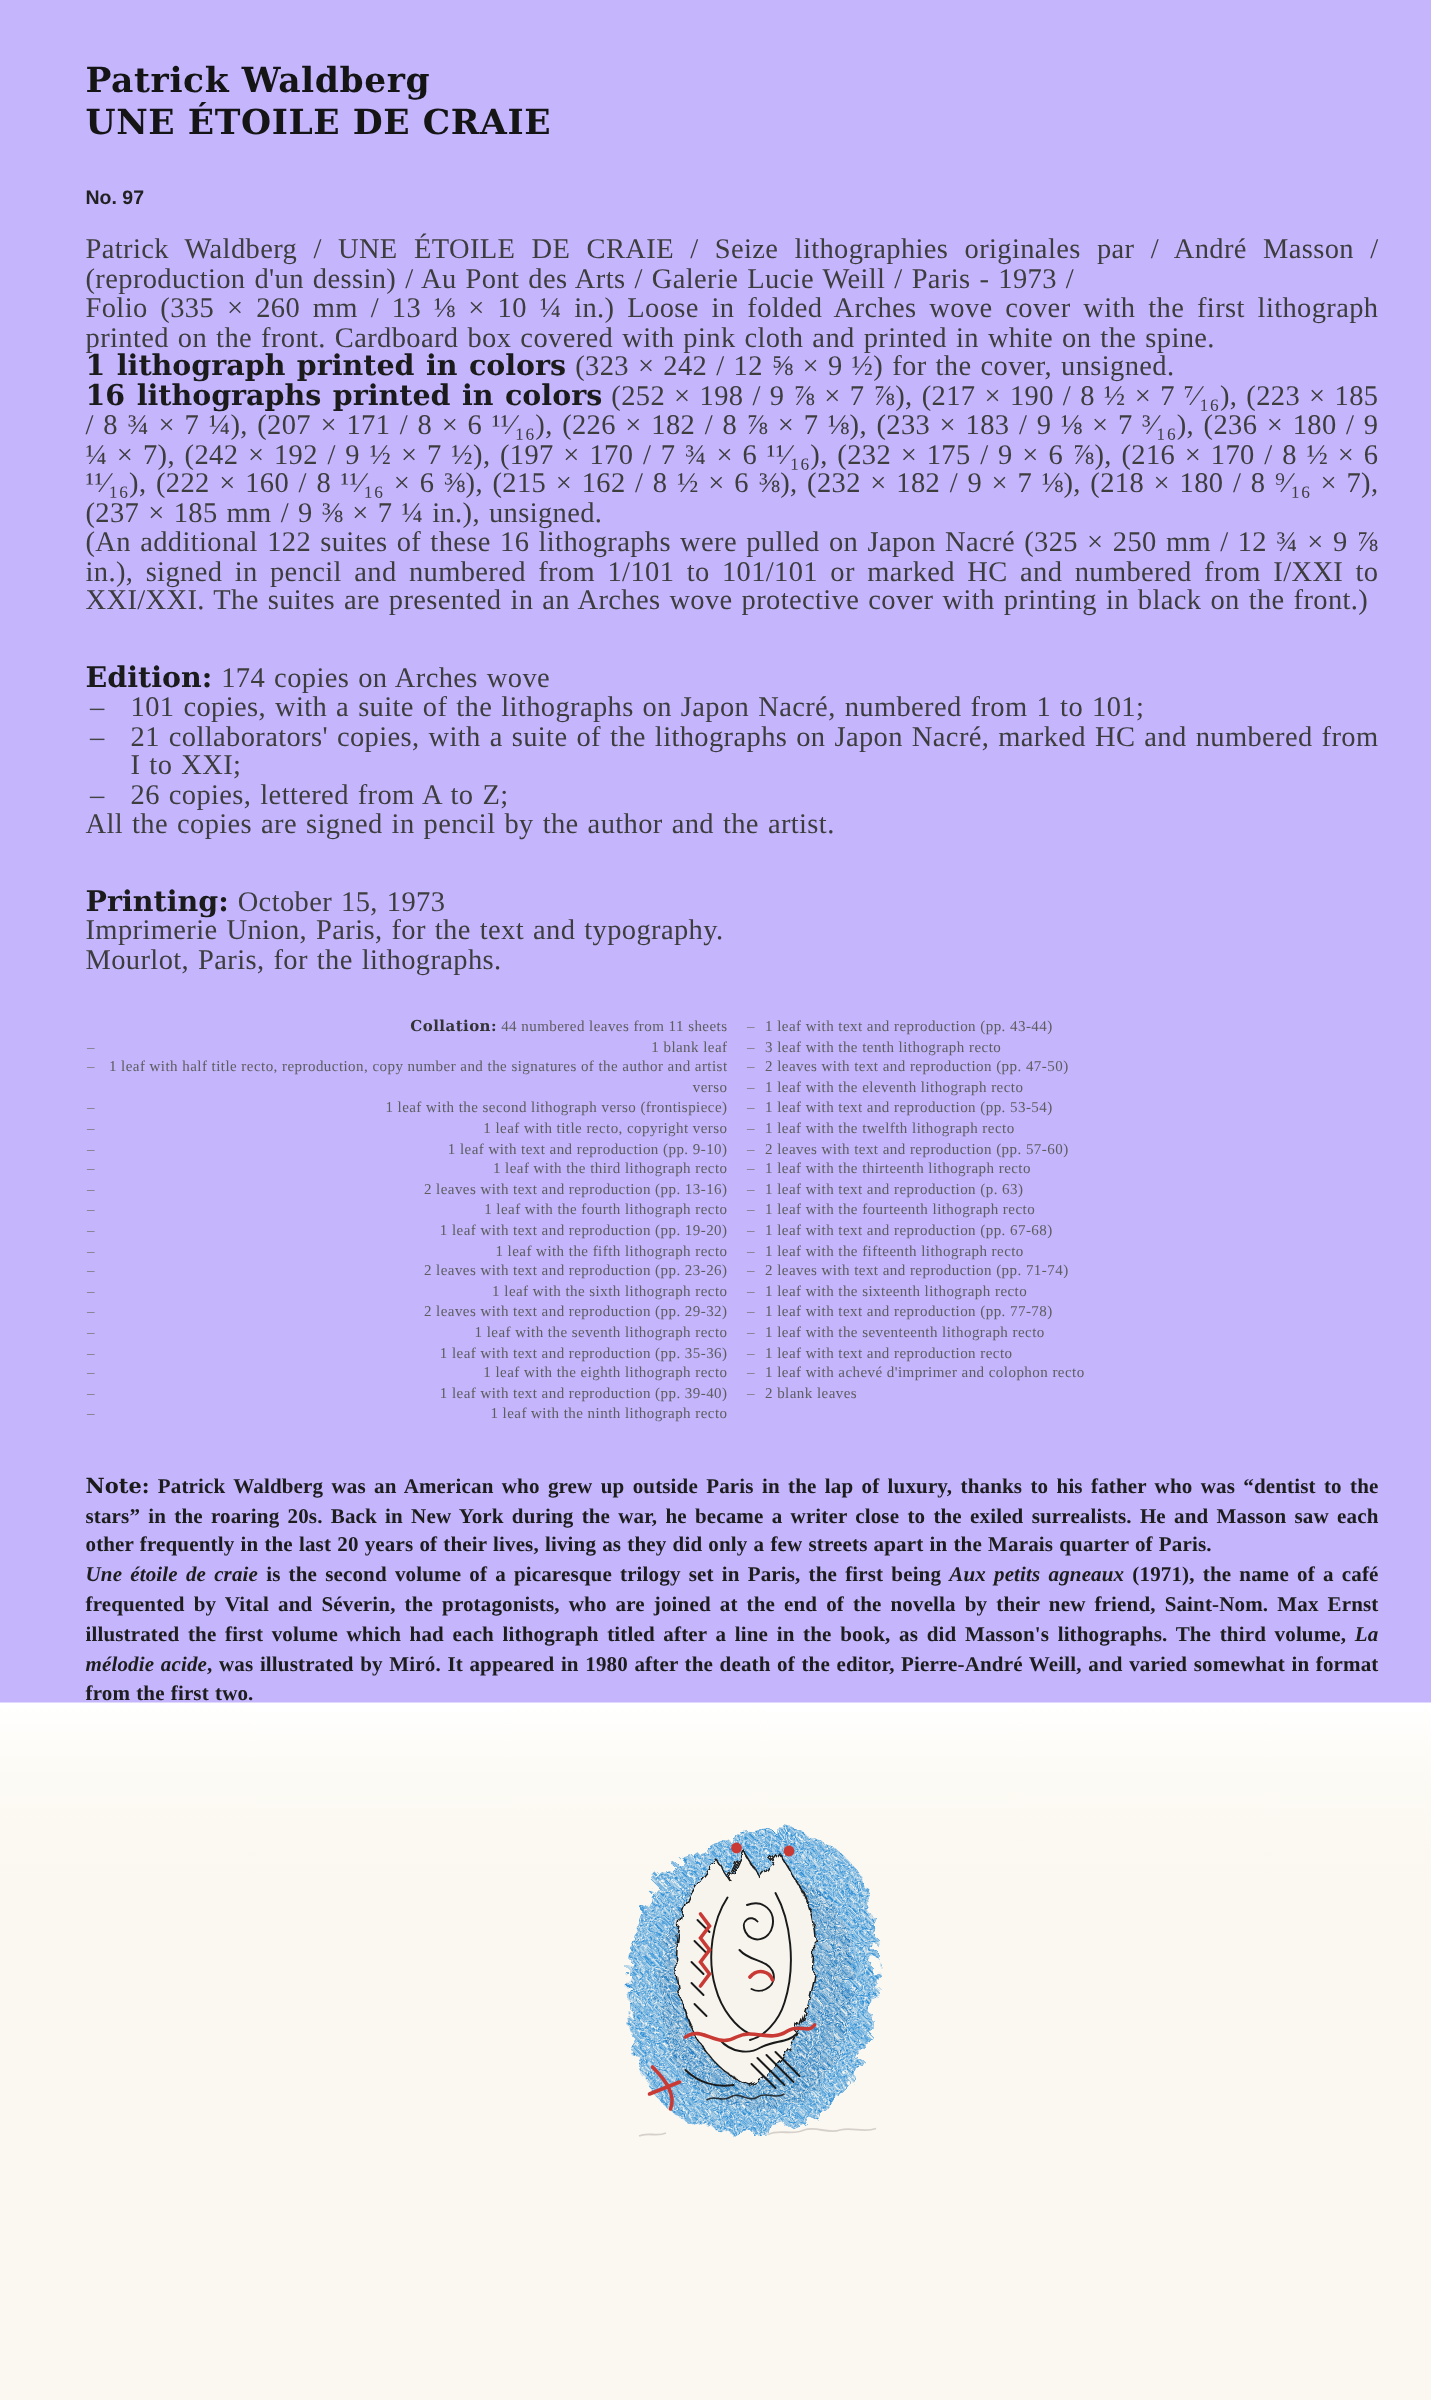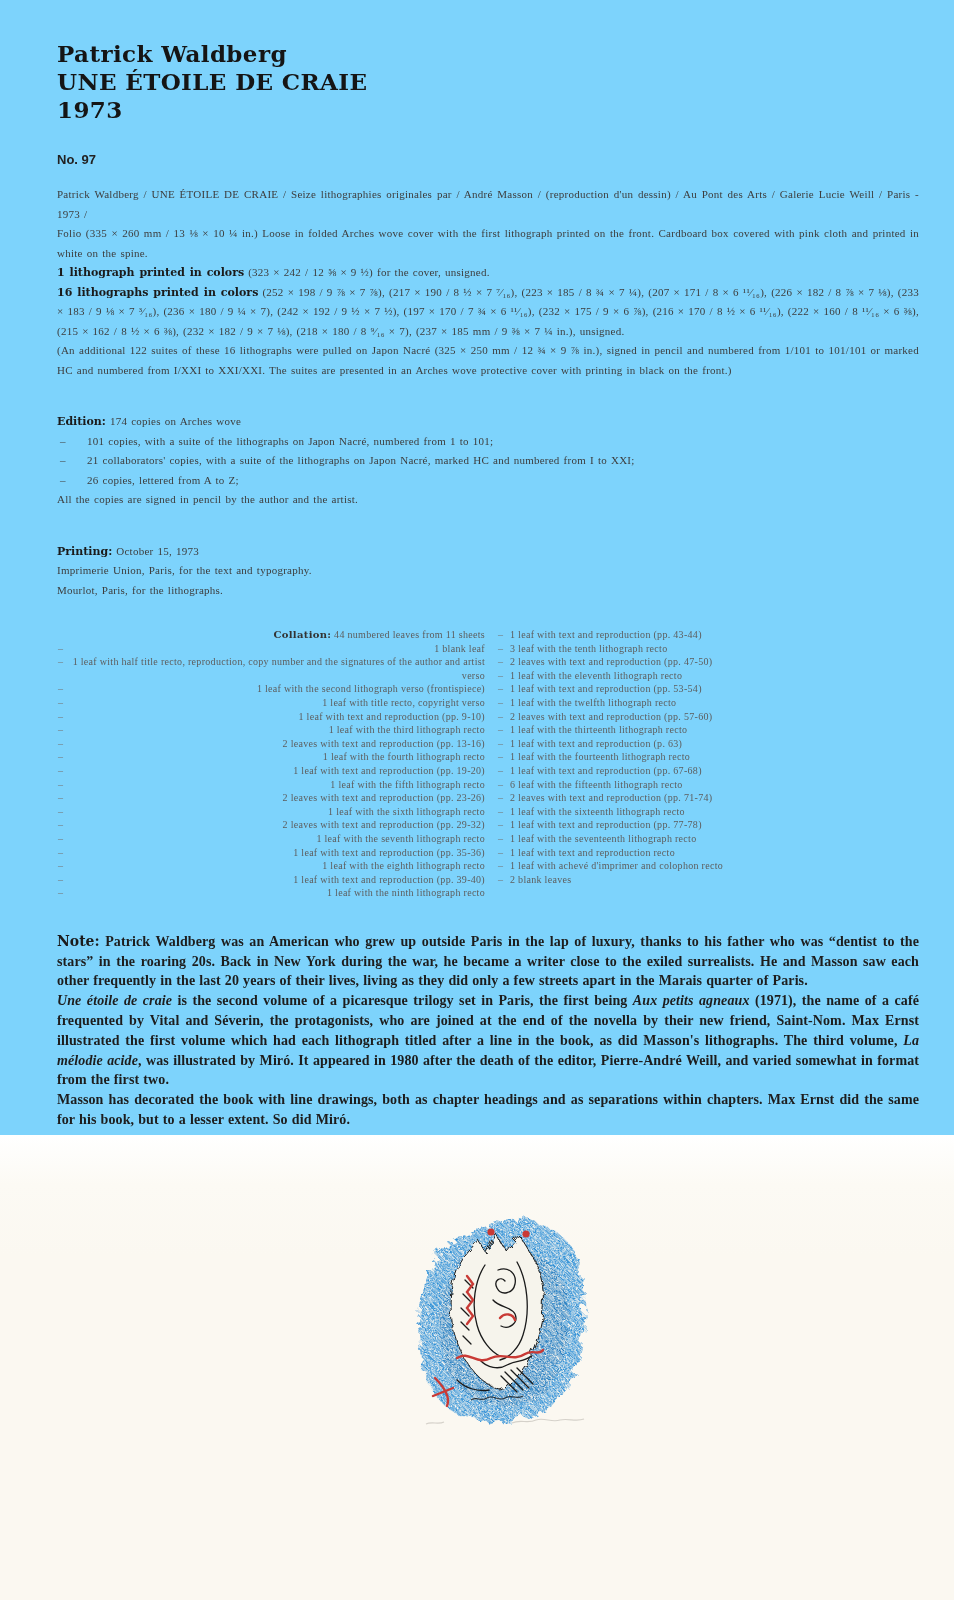--- a/index.html
+++ b/index.html
@@ -1,27 +1,27 @@
 <!DOCTYPE html>
 <html><head>
 <meta charset="utf-8">
 <style>
   html,body{margin:0;padding:0;background:#ffffff;}
-  .page{position:relative;width:954px;height:1600px;background:#7dd3fc;overflow:hidden;
+  .page{position:relative;width:954px;height:1600px;background:#c4b5fd;overflow:hidden;
         font-family:"Liberation Serif",serif;color:#3d3d3d;}
   .content{padding:40px 35px 0 57px;}
 
   
   .title-block{font-family:"DejaVu Serif",serif;font-weight:bold;color:#151515;
                font-size:23px;line-height:28px;letter-spacing:0.4px;}
   .no-label{font-family:Liberation Sans, sans-serif;font-weight:bold;color:#222;
             font-size:13px;margin-top:28px;}
 
   
-  .body-text{font-size:11px;line-height:19.5px;text-align:justify;
+  .body-text{font-size:19px;line-height:19.5px;text-align:justify;
              letter-spacing:0.25px;word-spacing:1px;}
   .mt1{margin-top:14px;}
   .bold-label{font-family:"DejaVu Serif",serif;font-weight:bold;color:#1b1b1b;
               letter-spacing:0px;}
 
   
   .section{margin-top:32px;}
   .ed-item{position:relative;padding-left:30px;text-align:justify;}
   .ed-item::before{content:"\2013";position:absolute;left:3px;color:#444;}
 
@@ -48,21 +48,20 @@
 </style>
 </head>
 <body>
 
 <div class="page">
   <div class="content">
 
     <div class="title-block">
       <div>Patrick Waldberg</div>
       <div>UNE ÉTOILE DE CRAIE</div>
-      <div>1973</div>
     </div>
 
     <div class="no-label">No. 97</div>
 
     <div class="body-text mt1" style="margin-top:18px;">
       <span>Patrick Waldberg / UNE ÉTOILE DE CRAIE / Seize lithographies originales par / André Masson / (reproduction d'un dessin) / Au Pont des Arts / Galerie Lucie Weill / Paris - 1973 /</span>
     </div>
 
     <div class="body-text">
       <span>Folio (335 × 260 mm / 13 ⅛ × 10 ¼ in.) Loose in folded Arches wove cover with the first lithograph printed on the front. Cardboard box covered with pink cloth and printed in white on the spine.</span>
@@ -132,21 +131,21 @@
             <div class="coll-item"><span>3 leaf with the tenth lithograph recto</span></div>
             <div class="coll-item"><span>2 leaves with text and reproduction (pp. 47-50)</span></div>
             <div class="coll-item"><span>1 leaf with the eleventh lithograph recto</span></div>
             <div class="coll-item"><span>1 leaf with text and reproduction (pp. 53-54)</span></div>
             <div class="coll-item"><span>1 leaf with the twelfth lithograph recto</span></div>
             <div class="coll-item"><span>2 leaves with text and reproduction (pp. 57-60)</span></div>
             <div class="coll-item"><span>1 leaf with the thirteenth lithograph recto</span></div>
             <div class="coll-item"><span>1 leaf with text and reproduction (p. 63)</span></div>
             <div class="coll-item"><span>1 leaf with the fourteenth lithograph recto</span></div>
             <div class="coll-item"><span>1 leaf with text and reproduction (pp. 67-68)</span></div>
-            <div class="coll-item"><span>6 leaf with the fifteenth lithograph recto</span></div>
+            <div class="coll-item"><span>1 leaf with the fifteenth lithograph recto</span></div>
             <div class="coll-item"><span>2 leaves with text and reproduction (pp. 71-74)</span></div>
             <div class="coll-item"><span>1 leaf with the sixteenth lithograph recto</span></div>
             <div class="coll-item"><span>1 leaf with text and reproduction (pp. 77-78)</span></div>
             <div class="coll-item"><span>1 leaf with the seventeenth lithograph recto</span></div>
             <div class="coll-item"><span>1 leaf with text and reproduction recto</span></div>
             <div class="coll-item"><span>1 leaf with achevé d'imprimer and colophon recto</span></div>
             <div class="coll-item"><span>2 blank leaves</span></div>
           </div>
       </div>
     </div>

